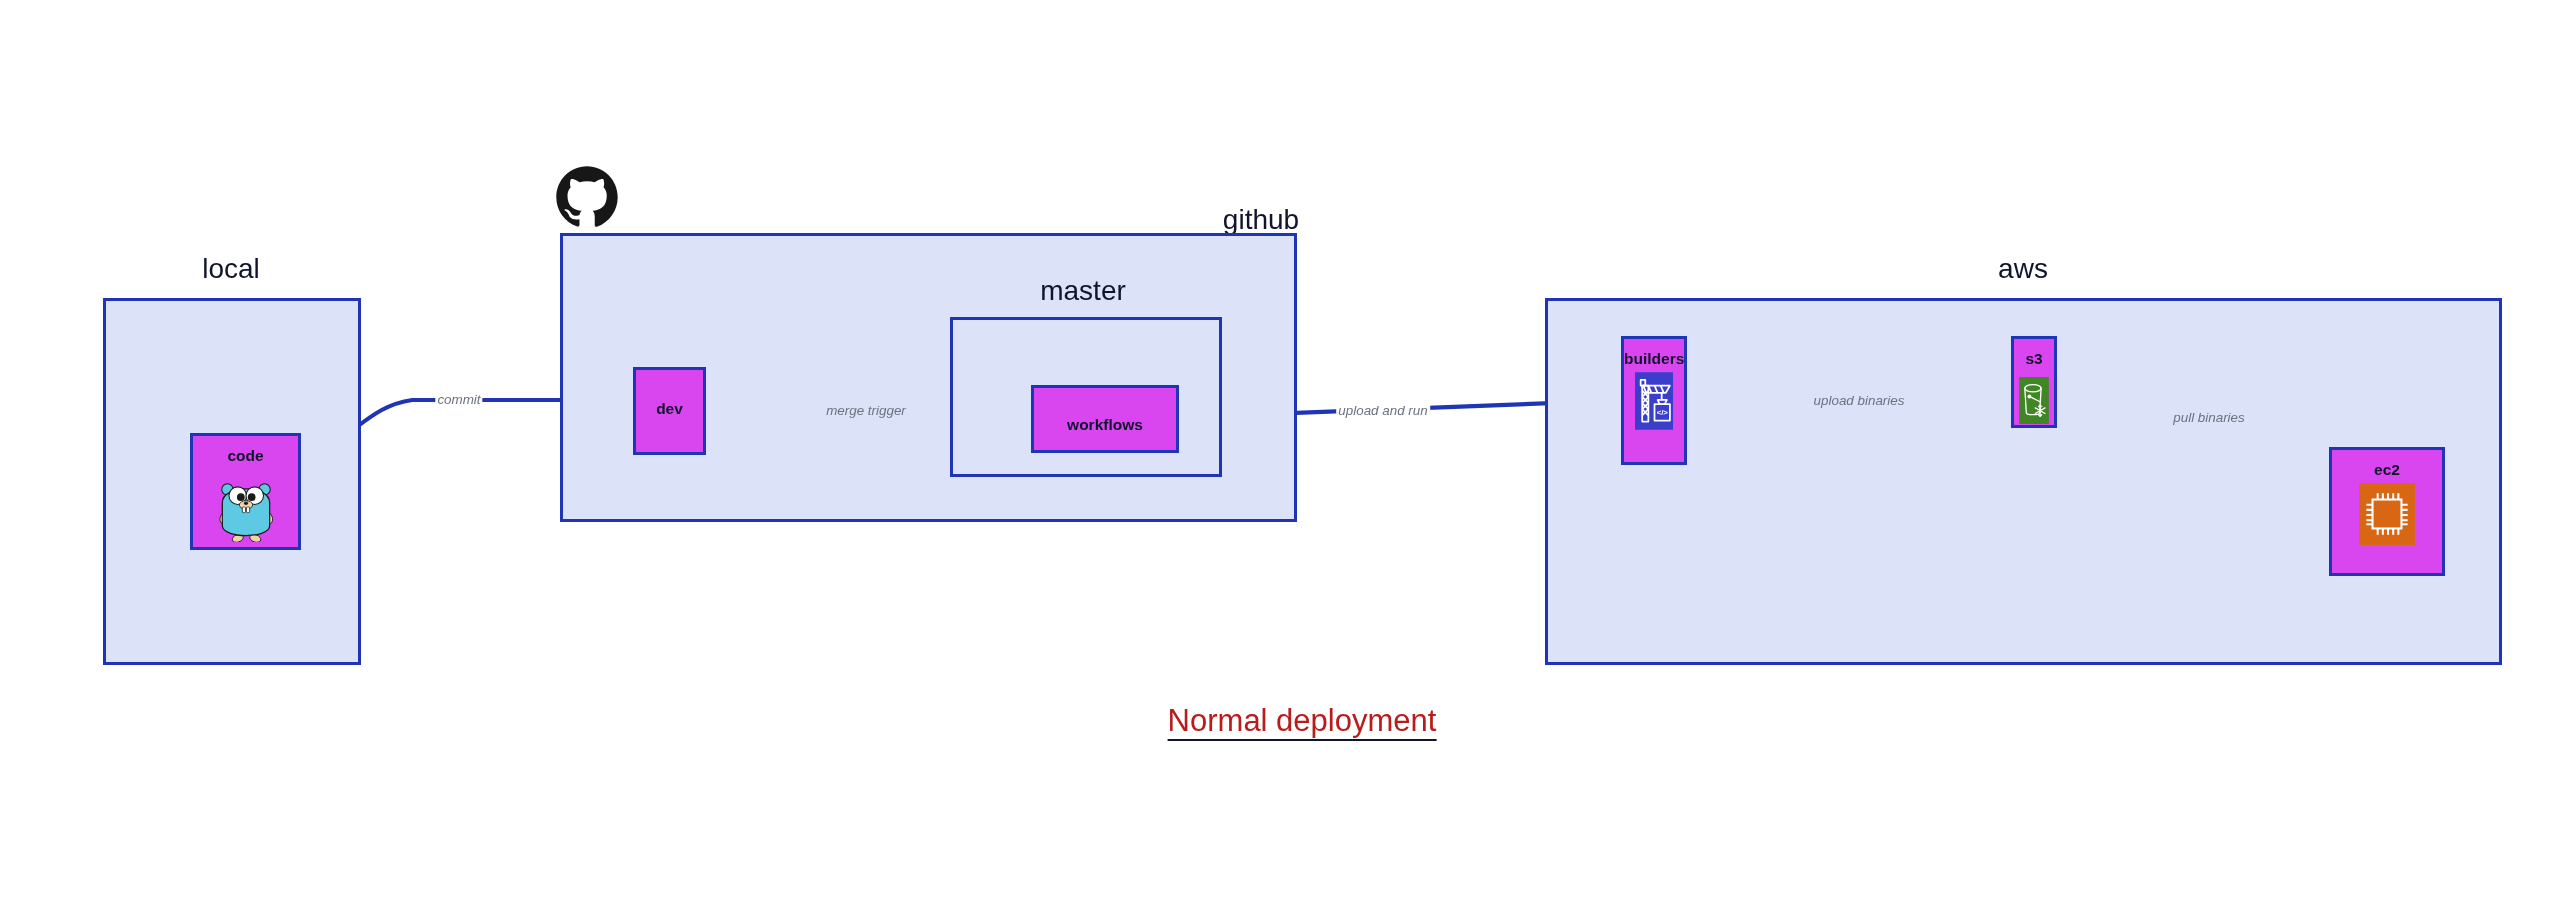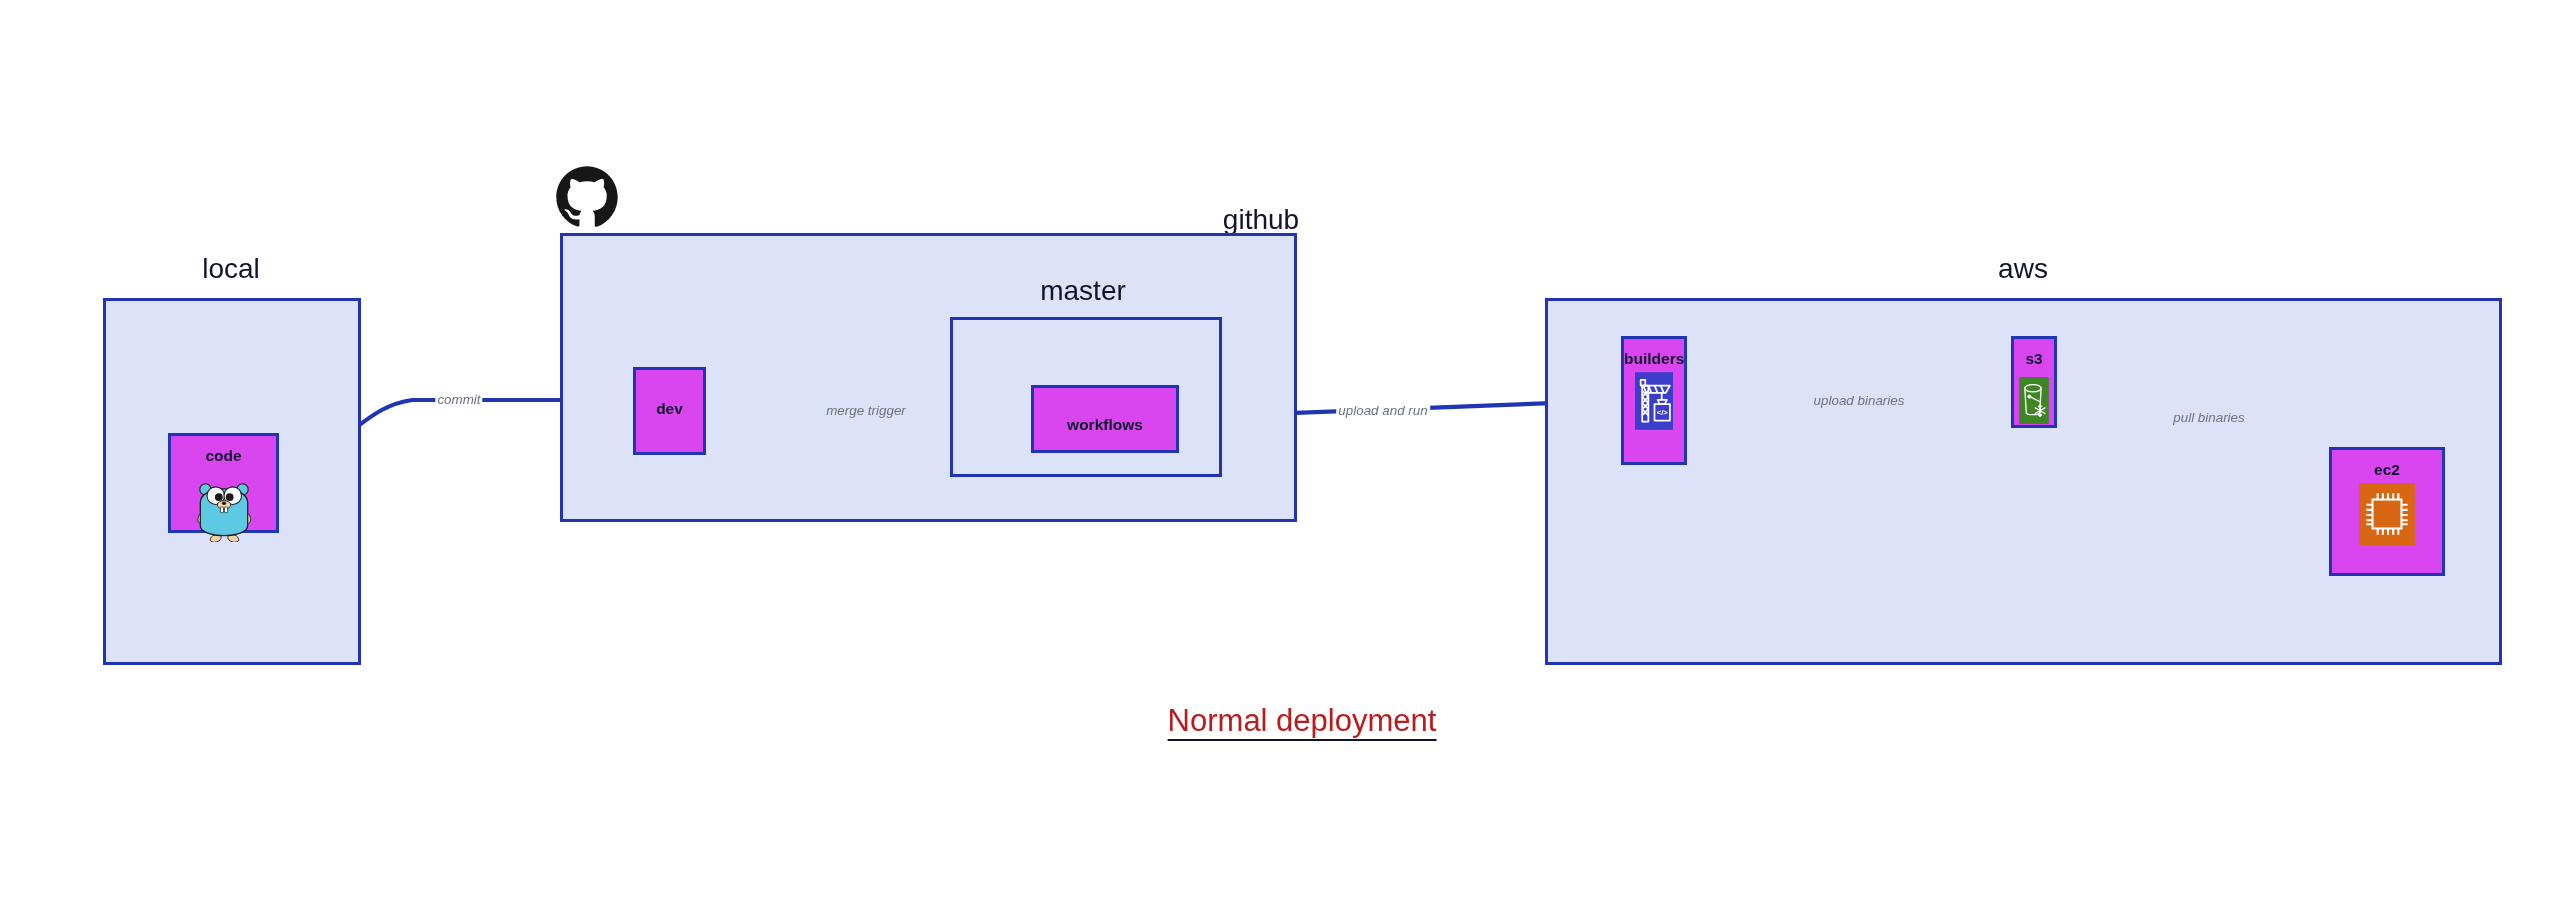--- a/index.html
+++ b/index.html
@@ -127,21 +127,21 @@
 
     <g>
       <path d="M 4075 777 C 4180 760 4230 790 4290 855 C 4350 920 4430 945 4515 960" fill="none" stroke="#1f35b5" stroke-width="8" marker-end="url(#arrow)"></path>
     </g>
   </svg>
 
   <div class="container-label" style="left:231px; top:255px;">local</div>
 
   <div class="container-box" style="left:103px; top:298px; width:258px; height:367px;"></div>
 
-  <div class="node-box" style="left:168px; top:433px; width:111px; height:100px;">
+  <div class="node-box" style="left:190px; top:433px; width:111px; height:117px;">
     <div class="node-label" style="top:12.4px;">code</div>
     <div class="node-icon" style="top:38px; width:58px; height:68px;">
       <svg viewBox="0 0 112 132" width="58" height="68">
 
         <ellipse cx="40" cy="125" rx="11" ry="7" fill="#f3d2a8" stroke="#1a1a1a" stroke-width="1.6" transform="rotate(-18 40 125)"></ellipse>
         <ellipse cx="74" cy="125" rx="11" ry="7" fill="#f3d2a8" stroke="#1a1a1a" stroke-width="1.6" transform="rotate(18 74 125)"></ellipse>
 
         <ellipse cx="14" cy="85" rx="8" ry="12" fill="#f3d2a8" stroke="#1a1a1a" stroke-width="1.6" transform="rotate(22 14 85)"></ellipse>
         <ellipse cx="99" cy="85" rx="8" ry="12" fill="#f3d2a8" stroke="#1a1a1a" stroke-width="1.6" transform="rotate(-22 99 85)"></ellipse>
 

